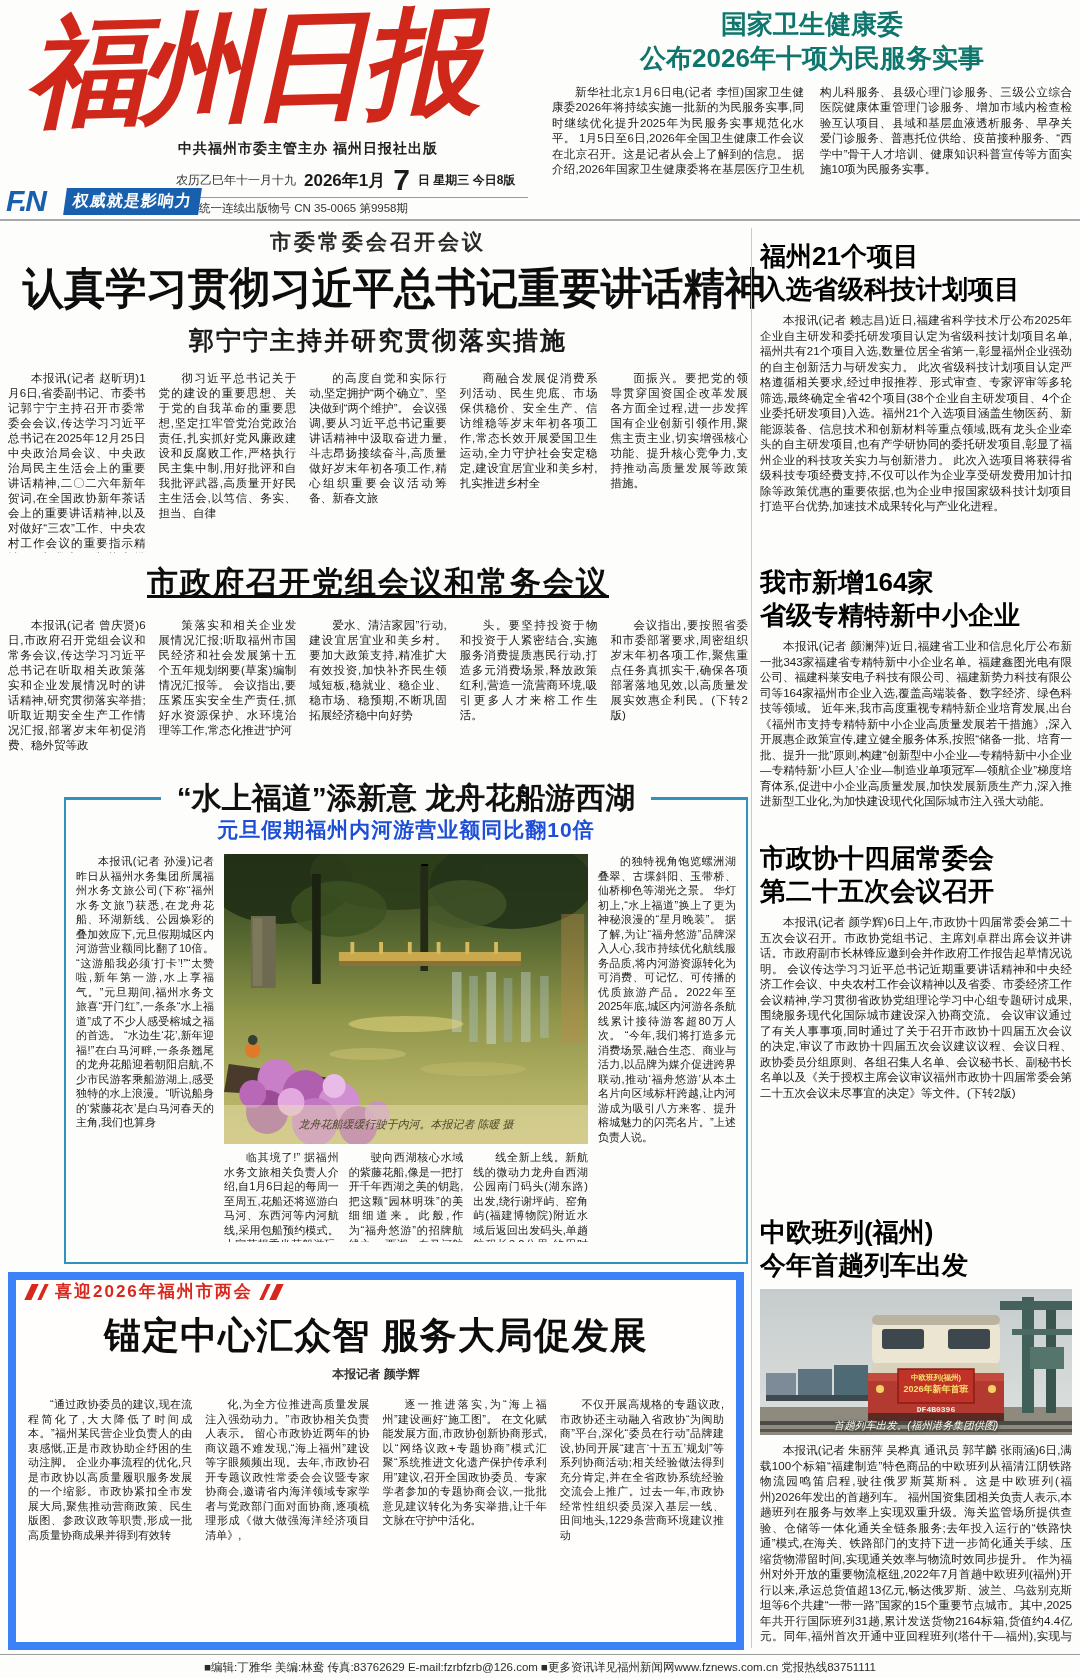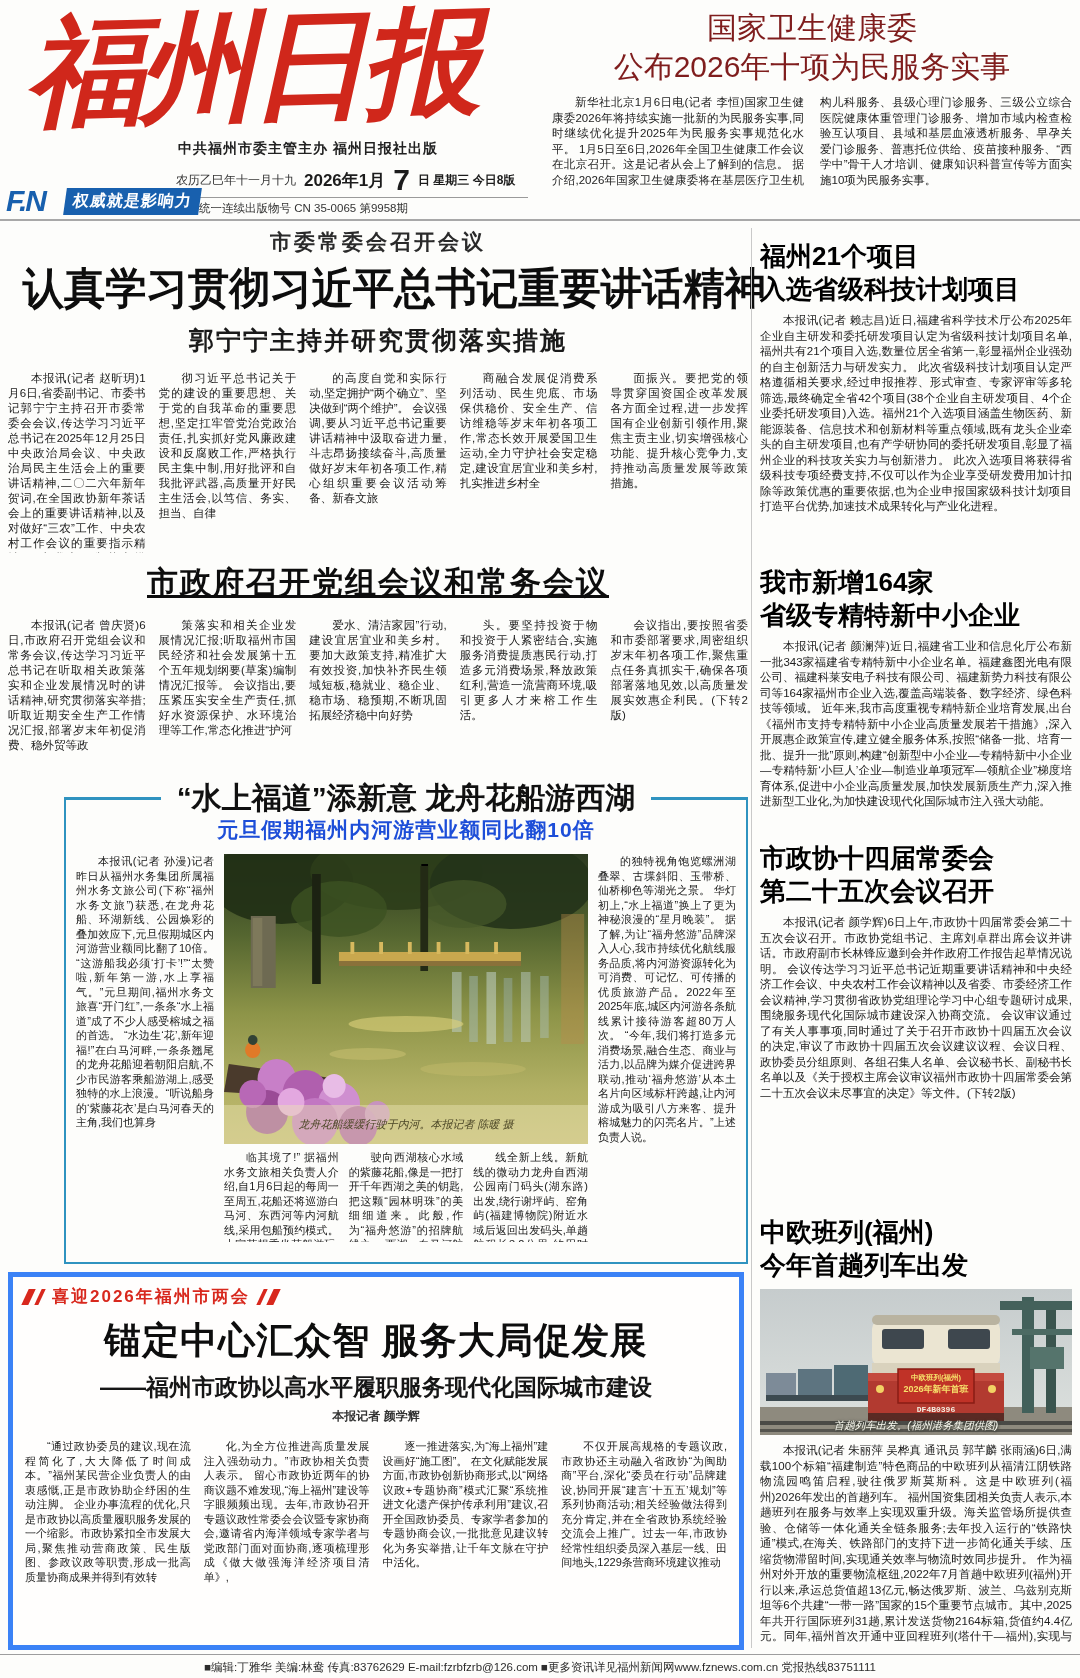--- a/index.html
+++ b/index.html
@@ -13,21 +13,21 @@
   .date-main{font-size:17px;font-weight:bold;}
   .date-day{font-size:30px;font-weight:bold;}
   .date-suffix{font-size:12px;font-weight:bold;}
   .issuerow{left:176px;top:197px;font-size:11.5px;color:#333;border-top:1px solid #9a9a9a;padding-top:3px;width:352px;}
   .fnlogo{left:6px;top:184px;display:flex;align-items:center;gap:20px;}
   .fnmark{font-size:30px;font-weight:900;font-style:italic;color:#1860ae;letter-spacing:-2px;}
   .fnslogan{background:#1860ae;color:#fff;font-size:16px;font-weight:bold;padding:3px 8px;transform:skewX(-8deg);letter-spacing:1px;}
   .hdr-divider{left:0;top:219px;width:1080px;height:2px;background:#a8a8a8;}
   
   .tr-article{left:552px;top:8px;width:520px;height:204px;}
-  .tr-title{font-size:30px;font-weight:400;text-align:center;line-height:1.3;color:#7f1d1d;}
+  .tr-title{font-size:26px;font-weight:700;text-align:center;line-height:1.3;color:#0f766e;}
   .tr-body{margin-top:9px;column-count:2;column-gap:16px;font-size:11.5px;line-height:15.5px;color:#222;text-align:justify;text-indent:2em;}
   
   .lead{left:8px;top:228px;width:740px;height:328px;}
   .lead-kicker{text-align:center;font-size:21px;color:#2a2a2a;letter-spacing:3px;font-weight:bold;}
   .lead-headline{margin-top:4px;text-align:center;font-size:43px;font-weight:900;color:#0d0d0d;white-space:nowrap;transform:scaleX(0.96);transform-origin:center;}
   .lead-subhead{margin-top:6px;text-align:center;font-size:25px;font-weight:bold;color:#1a1a1a;letter-spacing:2px;}
   .cols{display:flex;gap:13px;margin-top:14px;}
   .cols>div{flex:1;font-size:11.5px;line-height:15px;color:#202020;text-align:justify;text-indent:2em;overflow:hidden;}
   .lead .cols>div{height:182px;}
   
@@ -42,21 +42,21 @@
   .river-subhead{margin-top:16px;text-align:center;font-size:21px;font-weight:bold;color:#1d4ed8;letter-spacing:1px;}
   .river-content{display:flex;gap:10px;padding:10px 10px 0 10px;}
   .river-colside{width:138px;flex:none;font-size:11px;line-height:14.5px;text-align:justify;text-indent:2em;color:#202020;height:390px;overflow:hidden;}
   .river-mid{flex:1;display:flex;flex-direction:column;}
   .river-photo{position:relative;width:100%;height:290px;flex:none;}
   .river-photo svg{display:block;width:100%;height:100%;}
   .photo-caption{position:absolute;left:0;right:0;bottom:0;padding:12px 8px;font-size:11px;font-style:italic;color:#4c4727;text-align:center;background:rgba(235,228,180,0.45);}
   .river-underrow{display:flex;gap:10px;margin-top:6px;}
   .river-underrow>div{flex:1;font-size:11px;line-height:14.5px;text-align:justify;text-indent:2em;color:#202020;height:92px;overflow:hidden;}
   
-  .sessions{left:8px;top:1272px;width:736px;height:378px;border:5px solid #3b82f6;background:#fffefd;box-sizing:border-box;padding:8px 12px;}
+  .sessions{left:8px;top:1272px;width:736px;height:378px;border:8px solid #3b82f6;background:#fffefd;box-sizing:border-box;padding:0 12px;}
   .sess-kicker-row{display:flex;align-items:center;gap:6px;}
   .slash{width:7px;height:16px;background:#d8281d;transform:skewX(-25deg);}
   .slash.thin{width:4px;}
   .sess-kicker{font-size:17px;font-weight:bold;color:#d8281d;letter-spacing:2px;margin:0 4px;}
   .sess-headline{margin-top:8px;text-align:center;font-size:37px;font-weight:900;color:#0d0d0d;letter-spacing:1px;}
   .sess-subhead{margin-top:6px;text-align:center;font-size:23px;font-weight:bold;color:#161616;}
   .sess-byline{margin-top:5px;text-align:center;font-size:12px;font-weight:bold;color:#333;}
   .sessions .cols>div{height:196px;font-size:11px;line-height:14.5px;}
   
   .vrule{left:751px;top:228px;width:1px;height:1420px;background:#c9c9c9;}
@@ -214,21 +214,20 @@
 
 <div class="abs sessions">
   <div class="sess-kicker-row">
     <span class="slash"></span>
     <span class="slash thin"></span>
     <span class="sess-kicker">喜迎2026年福州市两会</span>
     <span class="slash thin"></span>
     <span class="slash"></span>
   </div>
   <div class="sess-headline">锚定中心汇众智  服务大局促发展</div>
-  <div class="sess-subhead">——福州市政协以高水平履职服务现代化国际城市建设</div>
   <div class="sess-byline">本报记者 颜学辉</div>
   <div class="cols">
     <div>“通过政协委员的建议,现在流程简化了,大大降低了时间成本。”福州某民营企业负责人的由衷感慨,正是市政协助企纾困的生动注脚。 企业办事流程的优化,只是市政协以高质量履职服务发展的一个缩影。市政协紧扣全市发展大局,聚焦推动营商政策、民生版图、参政议政等职责,形成一批高质量协商成果并得到有效转</div>
     <div>化,为全方位推进高质量发展注入强劲动力。”市政协相关负责人表示。 留心市政协近两年的协商议题不难发现,“海上福州”建设等字眼频频出现。去年,市政协召开专题议政性常委会会议暨专家协商会,邀请省内海洋领域专家学者与党政部门面对面协商,逐项梳理形成《做大做强海洋经济项目清单》,</div>
     <div>逐一推进落实,为“海上福州”建设画好“施工图”。 在文化赋能发展方面,市政协创新协商形式,以“网络议政+专题协商”模式汇聚“系统推进文化遗产保护传承利用”建议,召开全国政协委员、专家学者参加的专题协商会议,一批批意见建议转化为务实举措,让千年文脉在守护中活化。</div>
     <div>不仅开展高规格的专题议政,市政协还主动融入省政协“为闽助商”平台,深化“委员在行动”品牌建设,协同开展“建言‘十五五’规划”等系列协商活动;相关经验做法得到充分肯定,并在全省政协系统经验交流会上推广。过去一年,市政协经常性组织委员深入基层一线、田间地头,1229条营商环境建议推动</div>
   </div>
 </div>
 
 <div class="abs vrule"></div>

